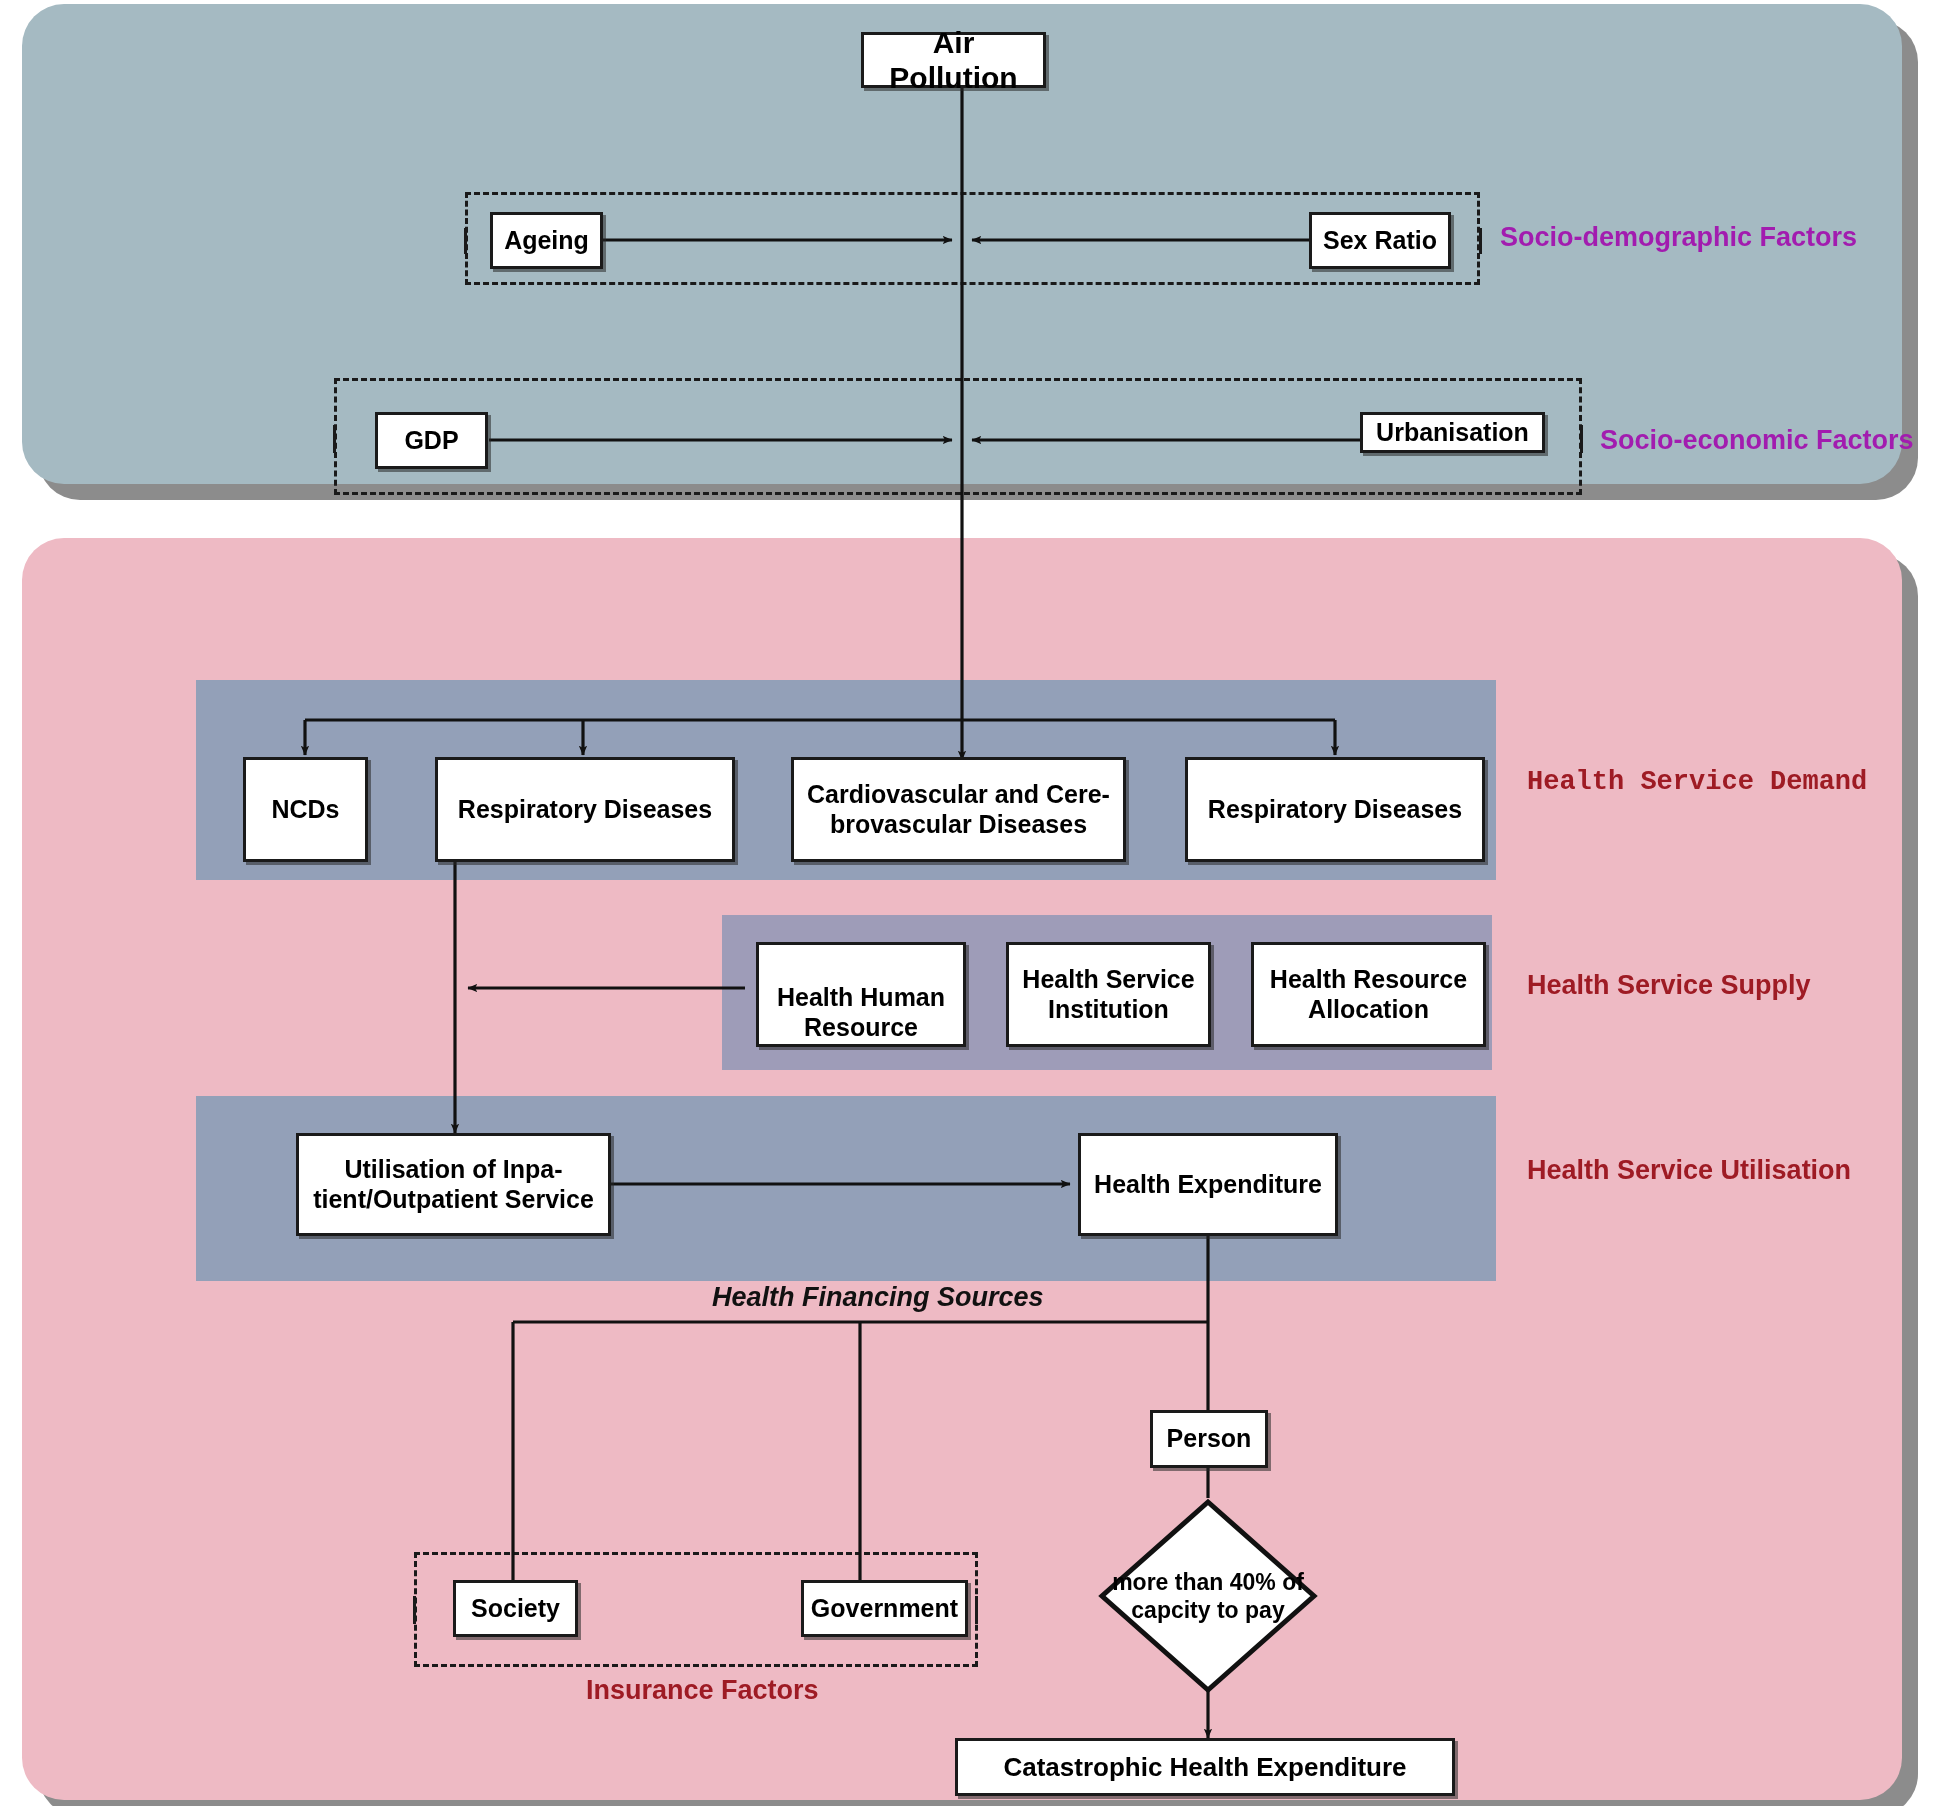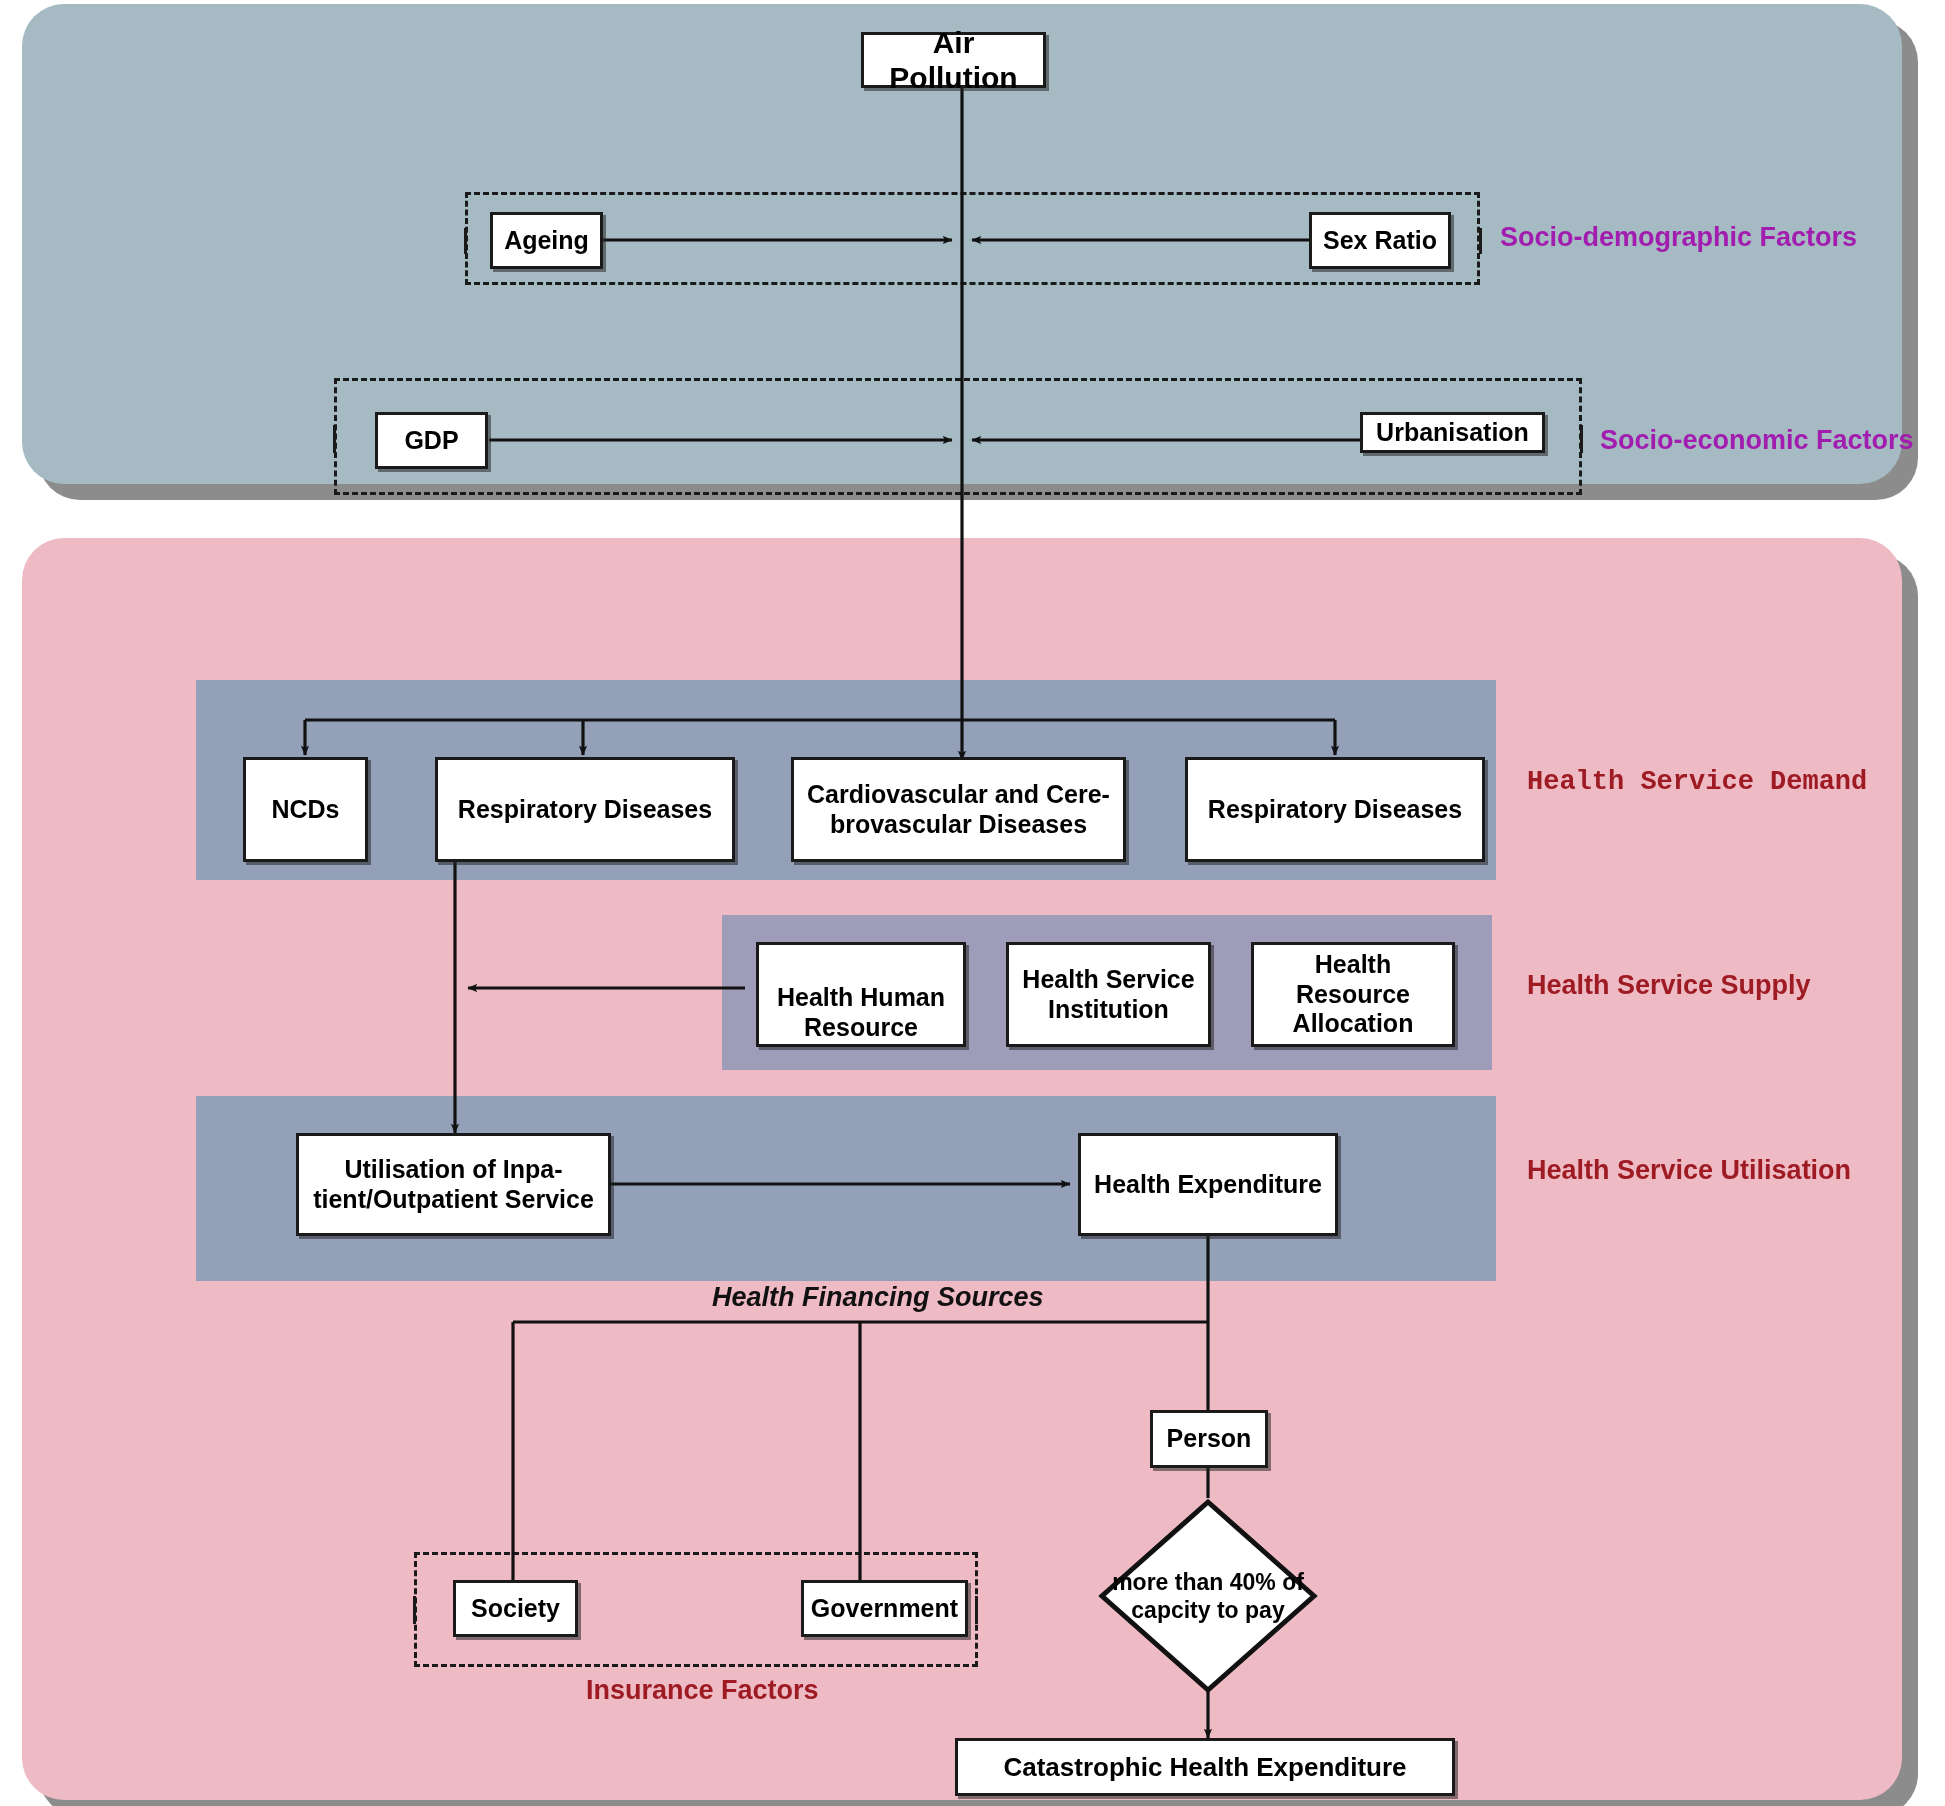--- a/index.html
+++ b/index.html
@@ -177,21 +177,21 @@
   <div class="sidelabel maroon" style="left:1527px;top:767px;font-size:27px;font-family:Liberation Mono, monospace;">Health Service Demand</div>
 
   <div class="node" style="left:756px;top:942px;width:210px;height:105px;font-size:25px;align-items:flex-end;">
     <span>Health Human Resource</span>
   </div>
 
   <div class="node" style="left:1006px;top:942px;width:205px;height:105px;font-size:25px;">
     <span>Health Service Institution</span>
   </div>
 
-  <div class="node" style="left:1251px;top:942px;width:204px;height:105px;font-size:25px;">
+  <div class="node" style="left:1251px;top:942px;width:235px;height:105px;font-size:25px;">
     <span>Health Resource Allocation</span>
   </div>
 
   <div class="sidelabel maroon" style="left:1527px;top:970px;font-size:27px;">Health Service Supply</div>
 
   <div class="node" style="left:296px;top:1133px;width:315px;height:103px;font-size:25px;">
     <span>Utilisation of Inpa-tient/Outpatient Service</span>
   </div>
 
   <div class="node" style="left:1078px;top:1133px;width:260px;height:103px;font-size:25px;">

